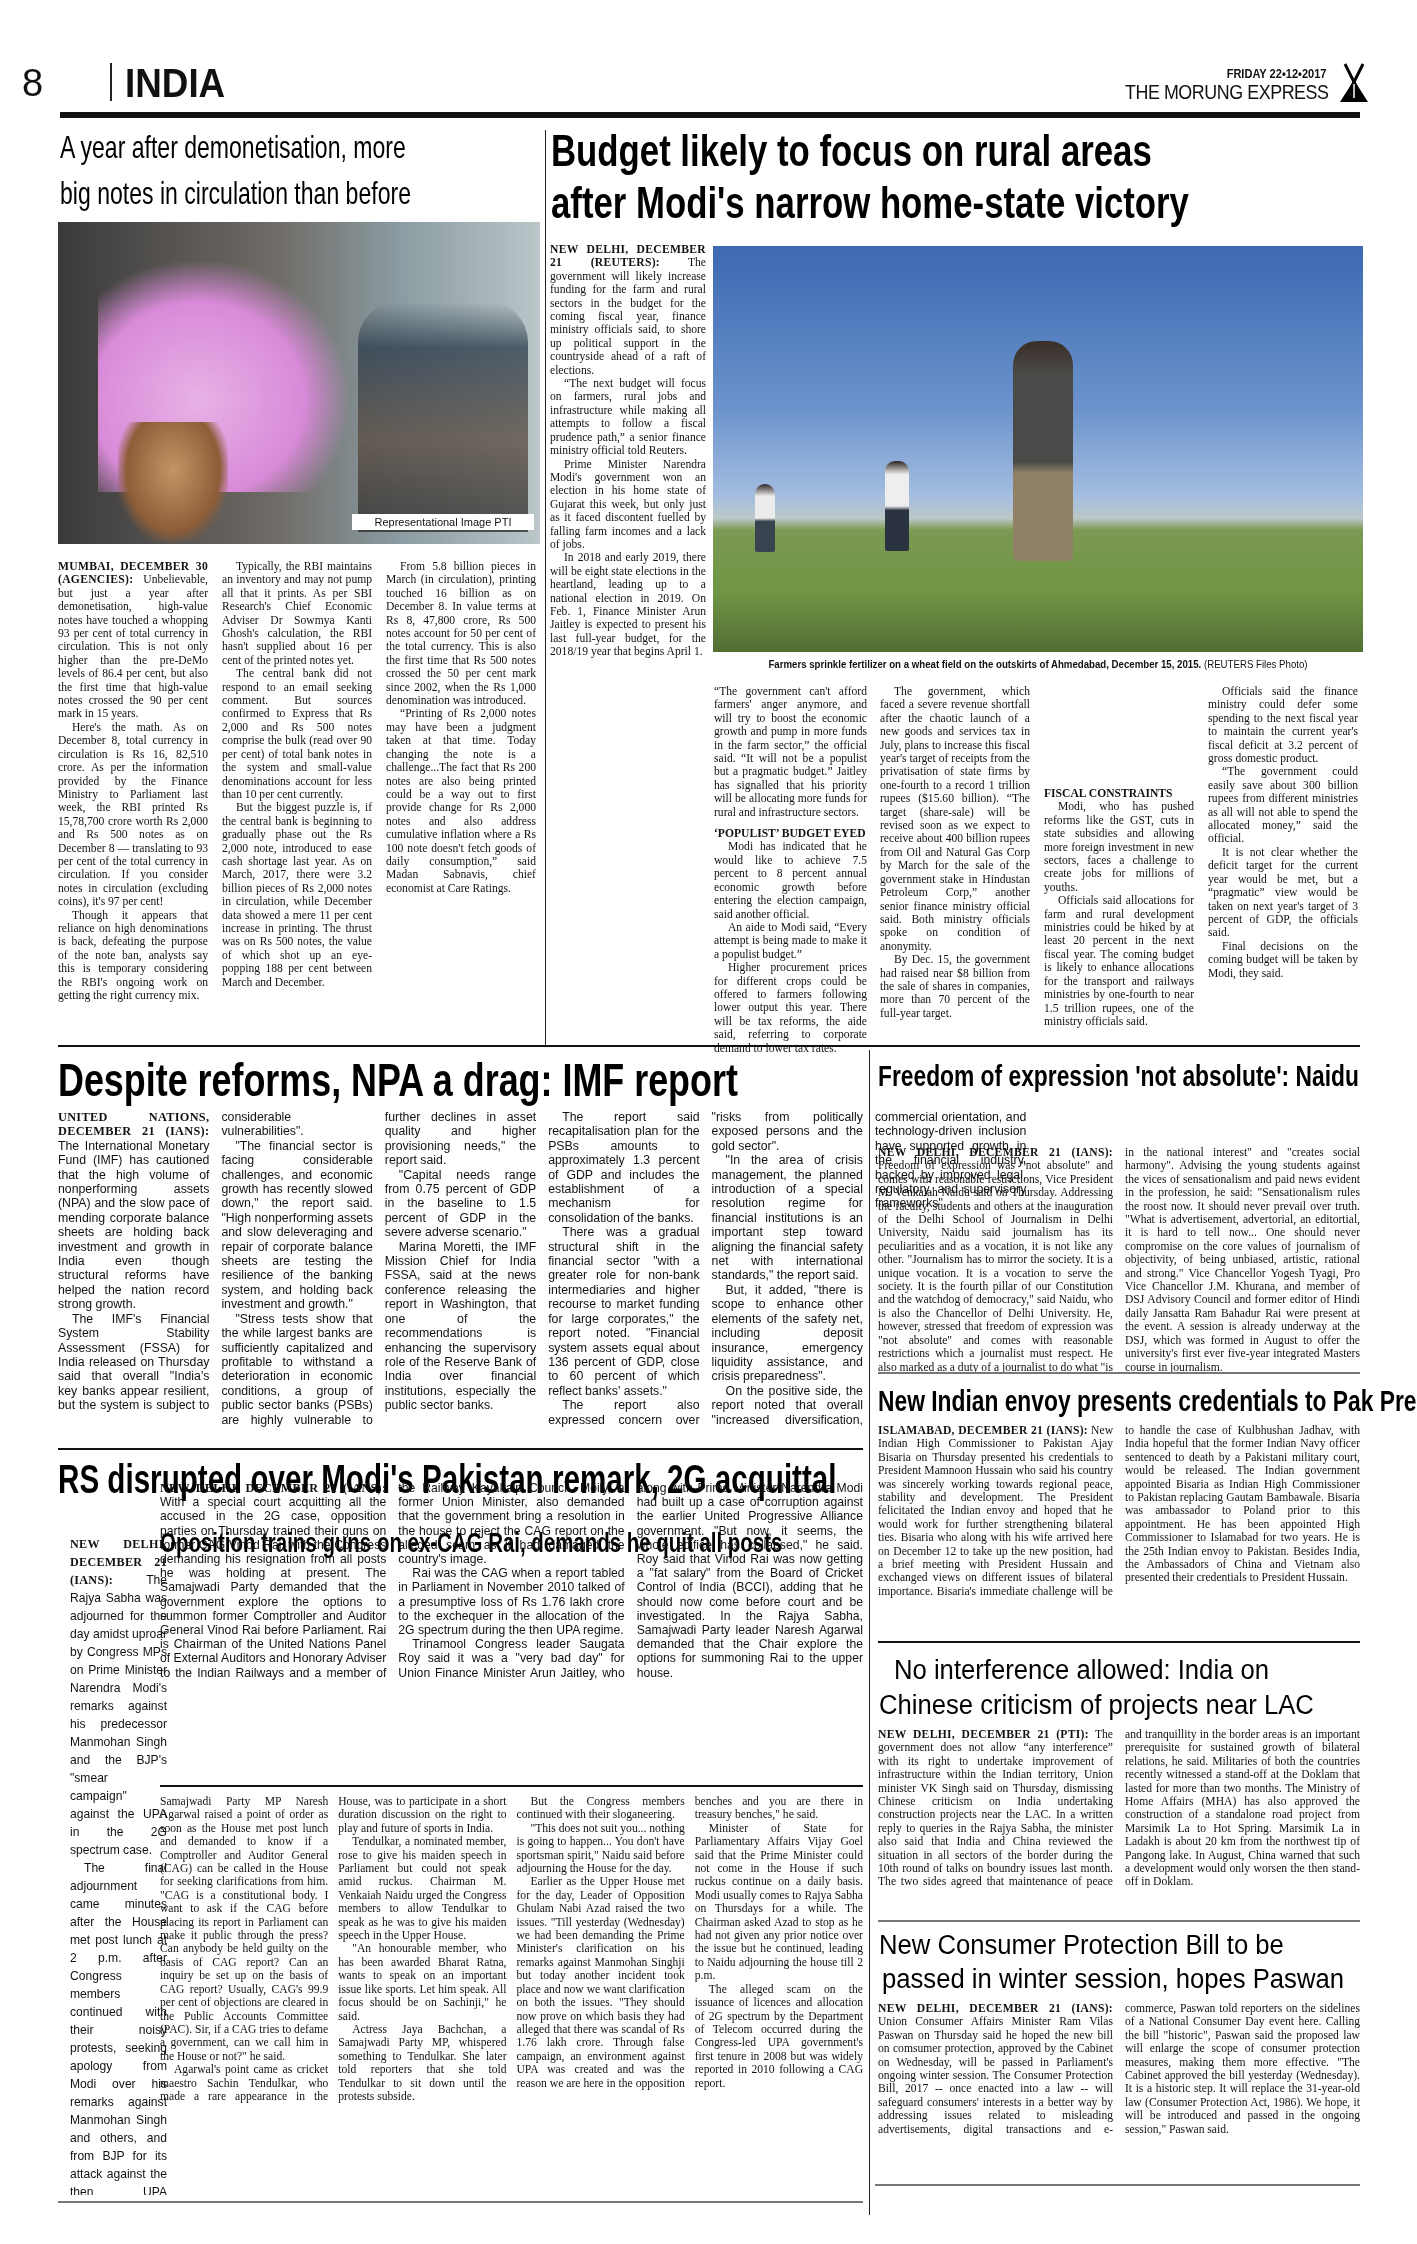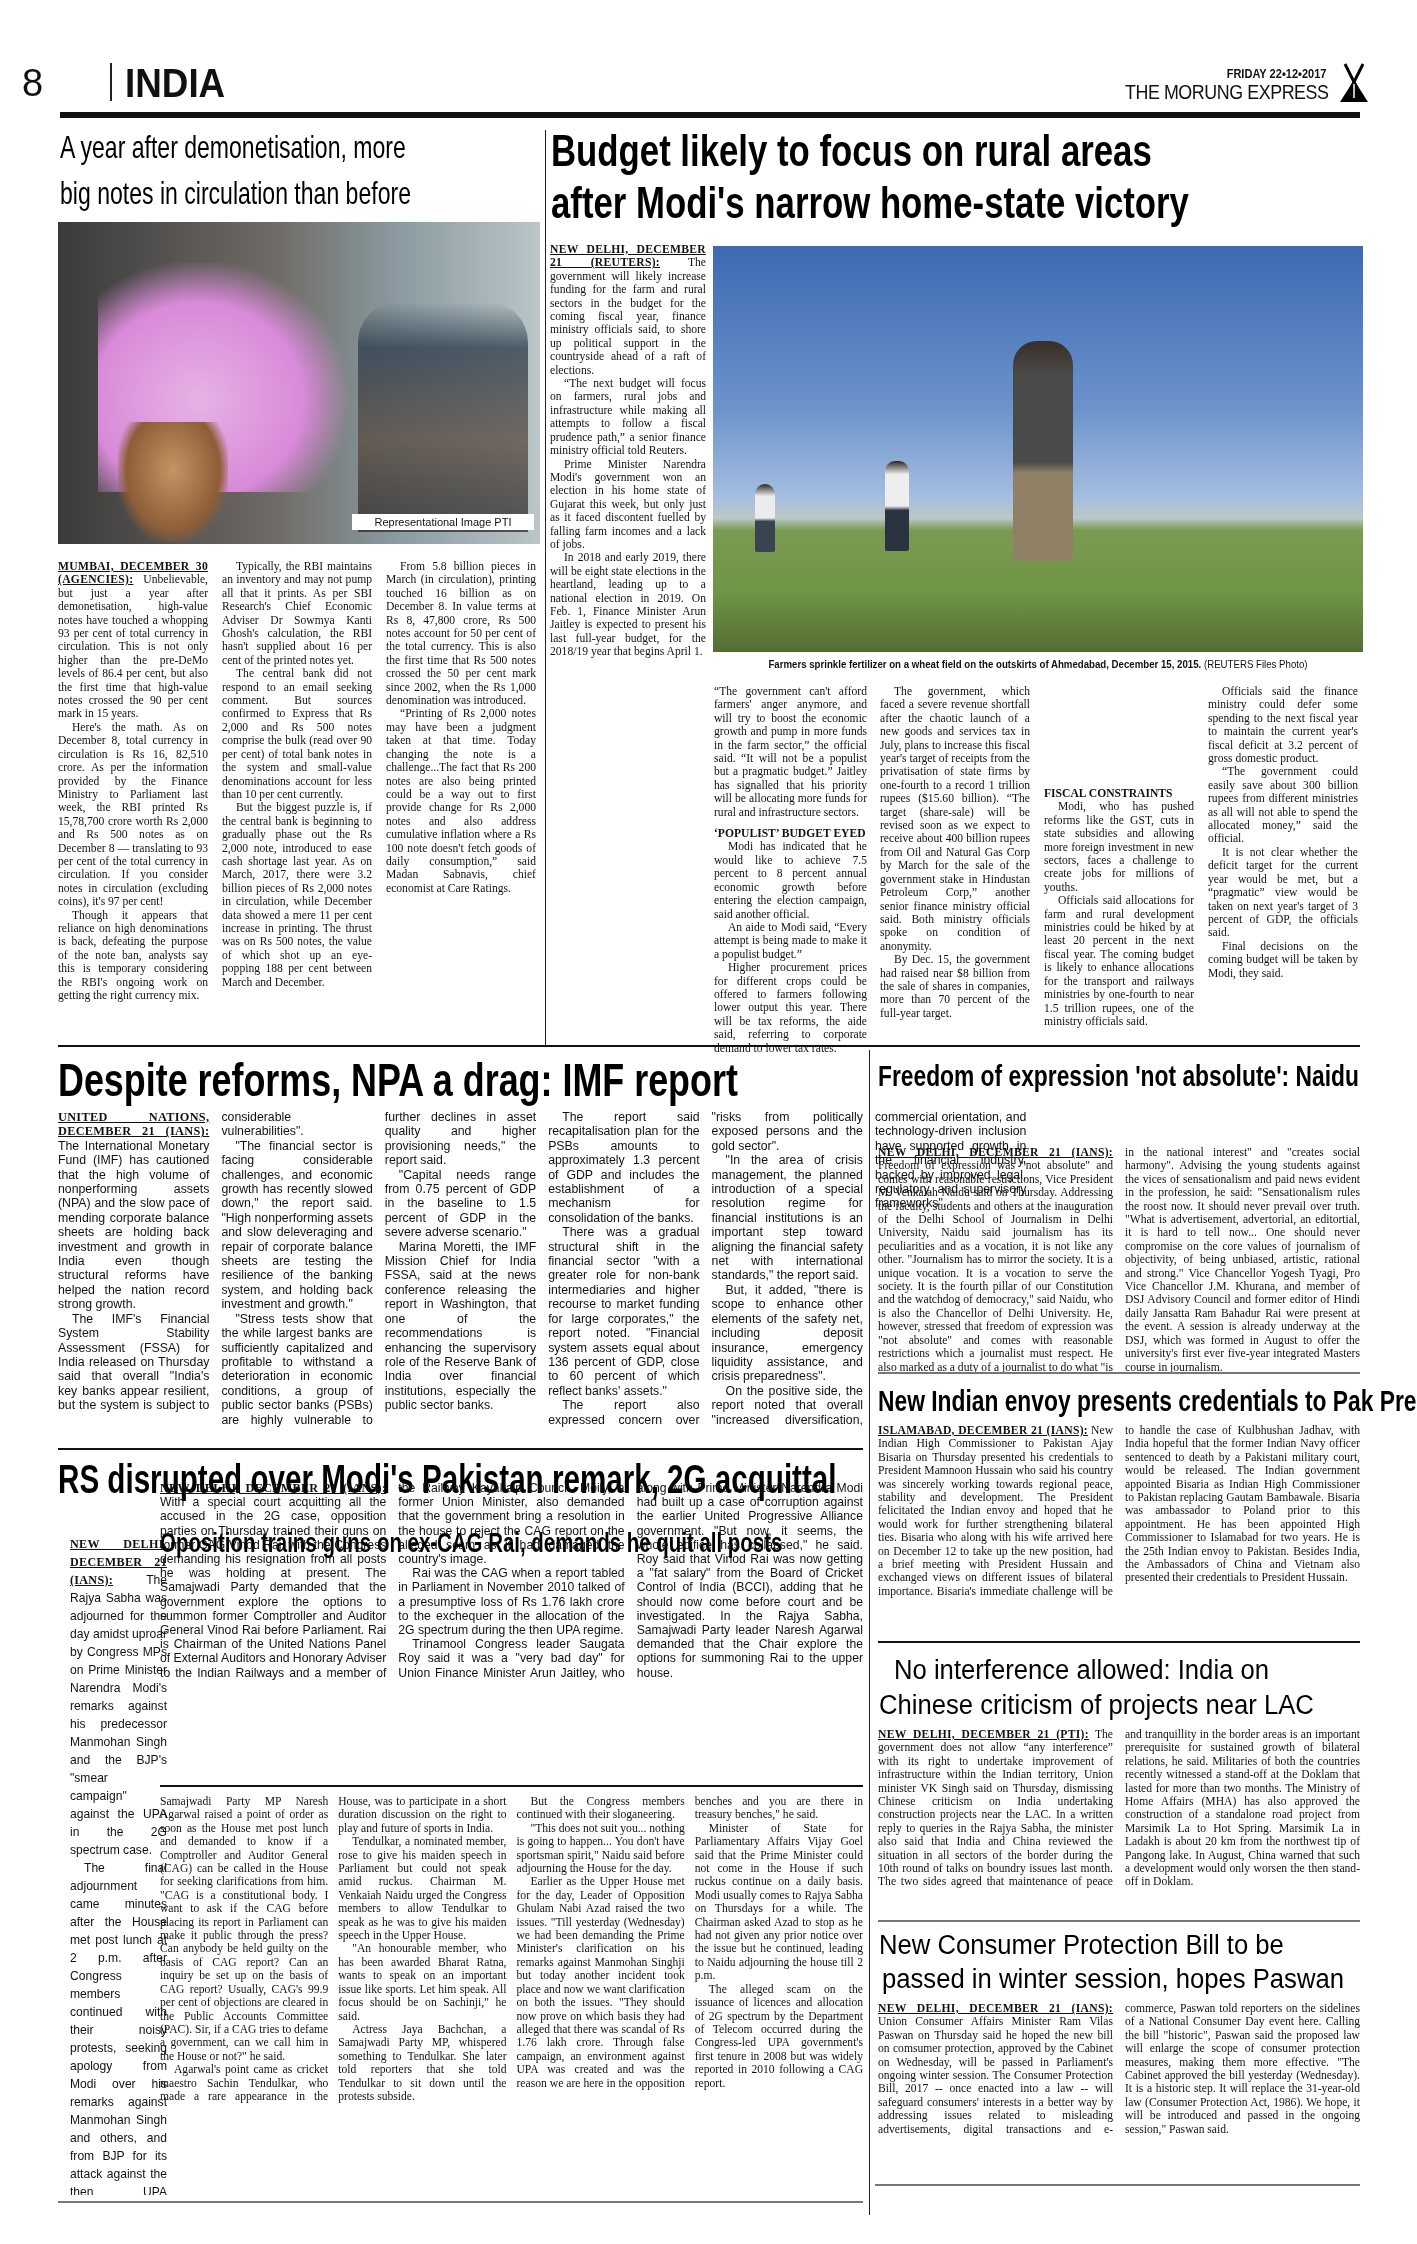--- a/index.html
+++ b/index.html
@@ -1,21 +1,21 @@
 <!DOCTYPE html>
 <html><head>
 <meta charset="utf-8">
 <style>
   html, body { margin: 0; padding: 0; background: #fff; }
   body { width: 1417px; height: 2244px; position: relative; overflow: hidden; color: #111; font-family: "DejaVu Serif", serif; }
   .abs { position: absolute; }
   .col { position: absolute; font-family: "Liberation Serif", "DejaVu Serif", serif; font-size: 11.6px; line-height: 13.4px; text-align: justify; hyphens: auto; }
   .col p { margin: 0; text-indent: 14px; }
   .col p.first { text-indent: 0; }
-  .dateline { font-weight: bold; letter-spacing: 0.3px; text-decoration: underline; }
+  .dateline { font-weight: bold; letter-spacing: 0.3px; }
   .cond { font-family: "Liberation Sans Narrow", "Liberation Sans", sans-serif; }
   .rule { position: absolute; background: #111; }
   .grule { position: absolute; background: #777; }
   .vrule { position: absolute; background: #222; width: 1px; }
   .head { position: absolute; font-family: "Liberation Sans", "DejaVu Sans", sans-serif; color: #000; white-space: nowrap; }
   .subhead { font-weight: bold; font-family: "Liberation Serif", serif; margin-top: 8px; }
   .caption { position: absolute; font-family: "Liberation Sans", sans-serif; font-size: 10.5px; }
   .photo { position: absolute; overflow: hidden; }
 </style>
 </head>

